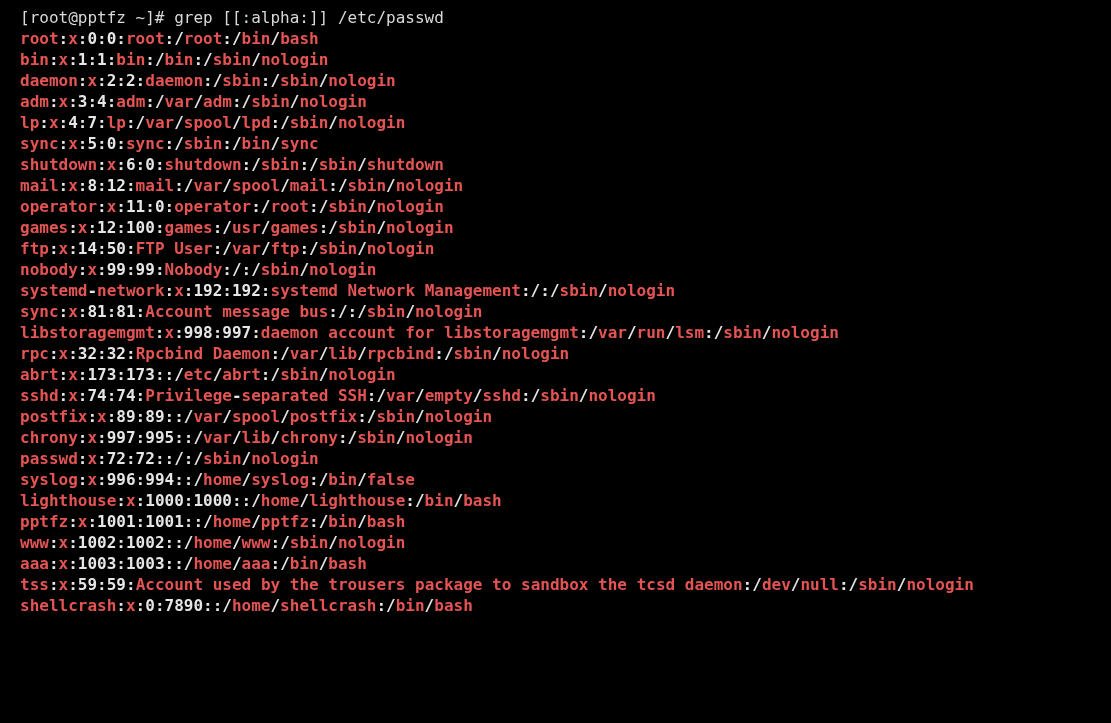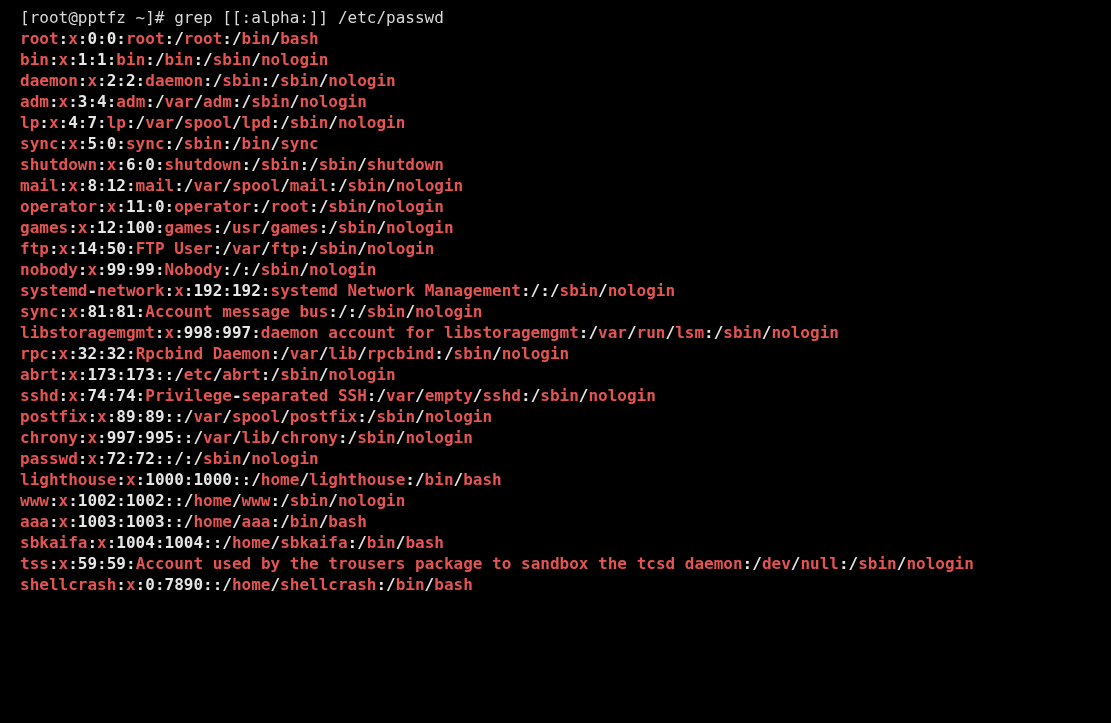--- a/index.html
+++ b/index.html
@@ -67,20 +67,21 @@
       <div class="line out-line"><span class="m">nobody</span><span class="p">:</span><span class="m">x</span><span class="p">:99:99:</span><span class="m">Nobody</span><span class="p">:/:/</span><span class="m">sbin</span><span class="p">/</span><span class="m">nologin</span></div>
       <div class="line out-line"><span class="m">systemd</span><span class="p">-</span><span class="m">network</span><span class="p">:</span><span class="m">x</span><span class="p">:192:192:</span><span class="m">systemd</span><span class="p"> </span><span class="m">Network</span><span class="p"> </span><span class="m">Management</span><span class="p">:/:/</span><span class="m">sbin</span><span class="p">/</span><span class="m">nologin</span></div>
       <div class="line out-line"><span class="m">sync</span><span class="p">:</span><span class="m">x</span><span class="p">:81:81:</span><span class="m">Account</span><span class="p"> </span><span class="m">message</span><span class="p"> </span><span class="m">bus</span><span class="p">:/:/</span><span class="m">sbin</span><span class="p">/</span><span class="m">nologin</span></div>
       <div class="line out-line"><span class="m">libstoragemgmt</span><span class="p">:</span><span class="m">x</span><span class="p">:998:997:</span><span class="m">daemon</span><span class="p"> </span><span class="m">account</span><span class="p"> </span><span class="m">for</span><span class="p"> </span><span class="m">libstoragemgmt</span><span class="p">:/</span><span class="m">var</span><span class="p">/</span><span class="m">run</span><span class="p">/</span><span class="m">lsm</span><span class="p">:/</span><span class="m">sbin</span><span class="p">/</span><span class="m">nologin</span></div>
       <div class="line out-line"><span class="m">rpc</span><span class="p">:</span><span class="m">x</span><span class="p">:32:32:</span><span class="m">Rpcbind</span><span class="p"> </span><span class="m">Daemon</span><span class="p">:/</span><span class="m">var</span><span class="p">/</span><span class="m">lib</span><span class="p">/</span><span class="m">rpcbind</span><span class="p">:/</span><span class="m">sbin</span><span class="p">/</span><span class="m">nologin</span></div>
       <div class="line out-line"><span class="m">abrt</span><span class="p">:</span><span class="m">x</span><span class="p">:173:173::/</span><span class="m">etc</span><span class="p">/</span><span class="m">abrt</span><span class="p">:/</span><span class="m">sbin</span><span class="p">/</span><span class="m">nologin</span></div>
       <div class="line out-line"><span class="m">sshd</span><span class="p">:</span><span class="m">x</span><span class="p">:74:74:</span><span class="m">Privilege</span><span class="p">-</span><span class="m">separated</span><span class="p"> </span><span class="m">SSH</span><span class="p">:/</span><span class="m">var</span><span class="p">/</span><span class="m">empty</span><span class="p">/</span><span class="m">sshd</span><span class="p">:/</span><span class="m">sbin</span><span class="p">/</span><span class="m">nologin</span></div>
       <div class="line out-line"><span class="m">postfix</span><span class="p">:</span><span class="m">x</span><span class="p">:89:89::/</span><span class="m">var</span><span class="p">/</span><span class="m">spool</span><span class="p">/</span><span class="m">postfix</span><span class="p">:/</span><span class="m">sbin</span><span class="p">/</span><span class="m">nologin</span></div>
       <div class="line out-line"><span class="m">chrony</span><span class="p">:</span><span class="m">x</span><span class="p">:997:995::/</span><span class="m">var</span><span class="p">/</span><span class="m">lib</span><span class="p">/</span><span class="m">chrony</span><span class="p">:/</span><span class="m">sbin</span><span class="p">/</span><span class="m">nologin</span></div>
       <div class="line out-line"><span class="m">passwd</span><span class="p">:</span><span class="m">x</span><span class="p">:72:72::/:/</span><span class="m">sbin</span><span class="p">/</span><span class="m">nologin</span></div>
+      <div class="line out-line"><span class="m">syslog</span><span class="p">:</span><span class="m">x</span><span class="p">:996:994::/</span><span class="m">home</span><span class="p">/</span><span class="m">syslog</span><span class="p">:/</span><span class="m">bin</span><span class="p">/</span><span class="m">false</span></div>
       <div class="line out-line"><span class="m">lighthouse</span><span class="p">:</span><span class="m">x</span><span class="p">:1000:1000::/</span><span class="m">home</span><span class="p">/</span><span class="m">lighthouse</span><span class="p">:/</span><span class="m">bin</span><span class="p">/</span><span class="m">bash</span></div>
+      <div class="line out-line"><span class="m">pptfz</span><span class="p">:</span><span class="m">x</span><span class="p">:1001:1001::/</span><span class="m">home</span><span class="p">/</span><span class="m">pptfz</span><span class="p">:/</span><span class="m">bin</span><span class="p">/</span><span class="m">bash</span></div>
       <div class="line out-line"><span class="m">www</span><span class="p">:</span><span class="m">x</span><span class="p">:1002:1002::/</span><span class="m">home</span><span class="p">/</span><span class="m">www</span><span class="p">:/</span><span class="m">sbin</span><span class="p">/</span><span class="m">nologin</span></div>
       <div class="line out-line"><span class="m">aaa</span><span class="p">:</span><span class="m">x</span><span class="p">:1003:1003::/</span><span class="m">home</span><span class="p">/</span><span class="m">aaa</span><span class="p">:/</span><span class="m">bin</span><span class="p">/</span><span class="m">bash</span></div>
-      <div class="line out-line"><span class="m">sbkaifa</span><span class="p">:</span><span class="m">x</span><span class="p">:1004:1004::/</span><span class="m">home</span><span class="p">/</span><span class="m">sbkaifa</span><span class="p">:/</span><span class="m">bin</span><span class="p">/</span><span class="m">bash</span></div>
       <div class="line out-line"><span class="m">tss</span><span class="p">:</span><span class="m">x</span><span class="p">:59:59:</span><span class="m">Account</span><span class="p"> </span><span class="m">used</span><span class="p"> </span><span class="m">by</span><span class="p"> </span><span class="m">the</span><span class="p"> </span><span class="m">trousers</span><span class="p"> </span><span class="m">package</span><span class="p"> </span><span class="m">to</span><span class="p"> </span><span class="m">sandbox</span><span class="p"> </span><span class="m">the</span><span class="p"> </span><span class="m">tcsd</span><span class="p"> </span><span class="m">daemon</span><span class="p">:/</span><span class="m">dev</span><span class="p">/</span><span class="m">null</span><span class="p">:/</span><span class="m">sbin</span><span class="p">/</span><span class="m">nologin</span></div>
       <div class="line out-line"><span class="m">shellcrash</span><span class="p">:</span><span class="m">x</span><span class="p">:0:7890::/</span><span class="m">home</span><span class="p">/</span><span class="m">shellcrash</span><span class="p">:/</span><span class="m">bin</span><span class="p">/</span><span class="m">bash</span></div>
     </div>
 </div>
 
 </body></html>

